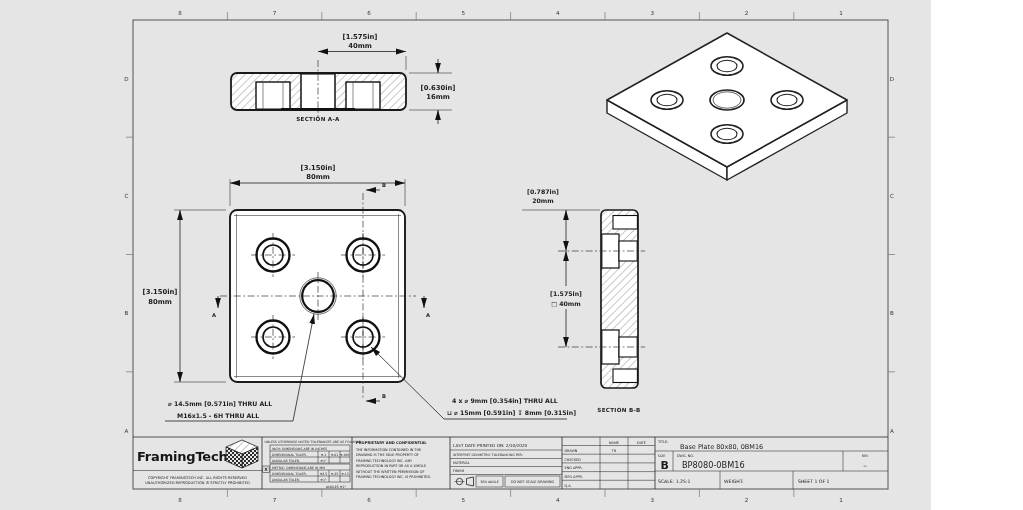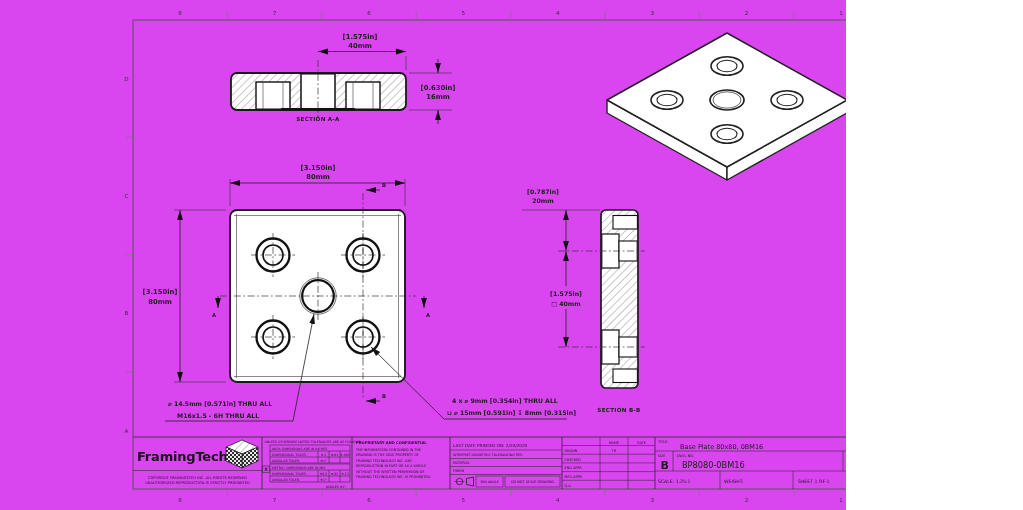--- a/index.html
+++ b/index.html
@@ -1,16 +1,16 @@
 <!DOCTYPE html>
 <html><head>
 <meta charset="utf-8">
 <style>
   html,body{margin:0;padding:0;background:#fff;}
-  #sheet{position:relative;width:846px;height:510px;background:#d946ef;overflow:hidden;
+  #sheet{position:relative;width:931px;height:510px;background:#e5e5e5;overflow:hidden;
          font-family:"DejaVu Sans", sans-serif;}
   svg{position:absolute;left:0;top:0;}
   svg text{fill:#1c1c1c;}
   .thin{stroke:#4a4a4a;stroke-width:0.65;fill:none;}
   .dim{stroke:#222;stroke-width:0.8;fill:none;}
   .ext{stroke:#333;stroke-width:0.6;fill:none;}
   .cl{stroke:#333;stroke-width:0.7;fill:none;stroke-dasharray:7 2.5 1.8 2.5;}
   .lead{stroke:#222;stroke-width:0.8;fill:none;}
   .rule{stroke:#2a2a2a;stroke-width:0.8;}
   .rulet{stroke:#2a2a2a;stroke-width:0.55;}

